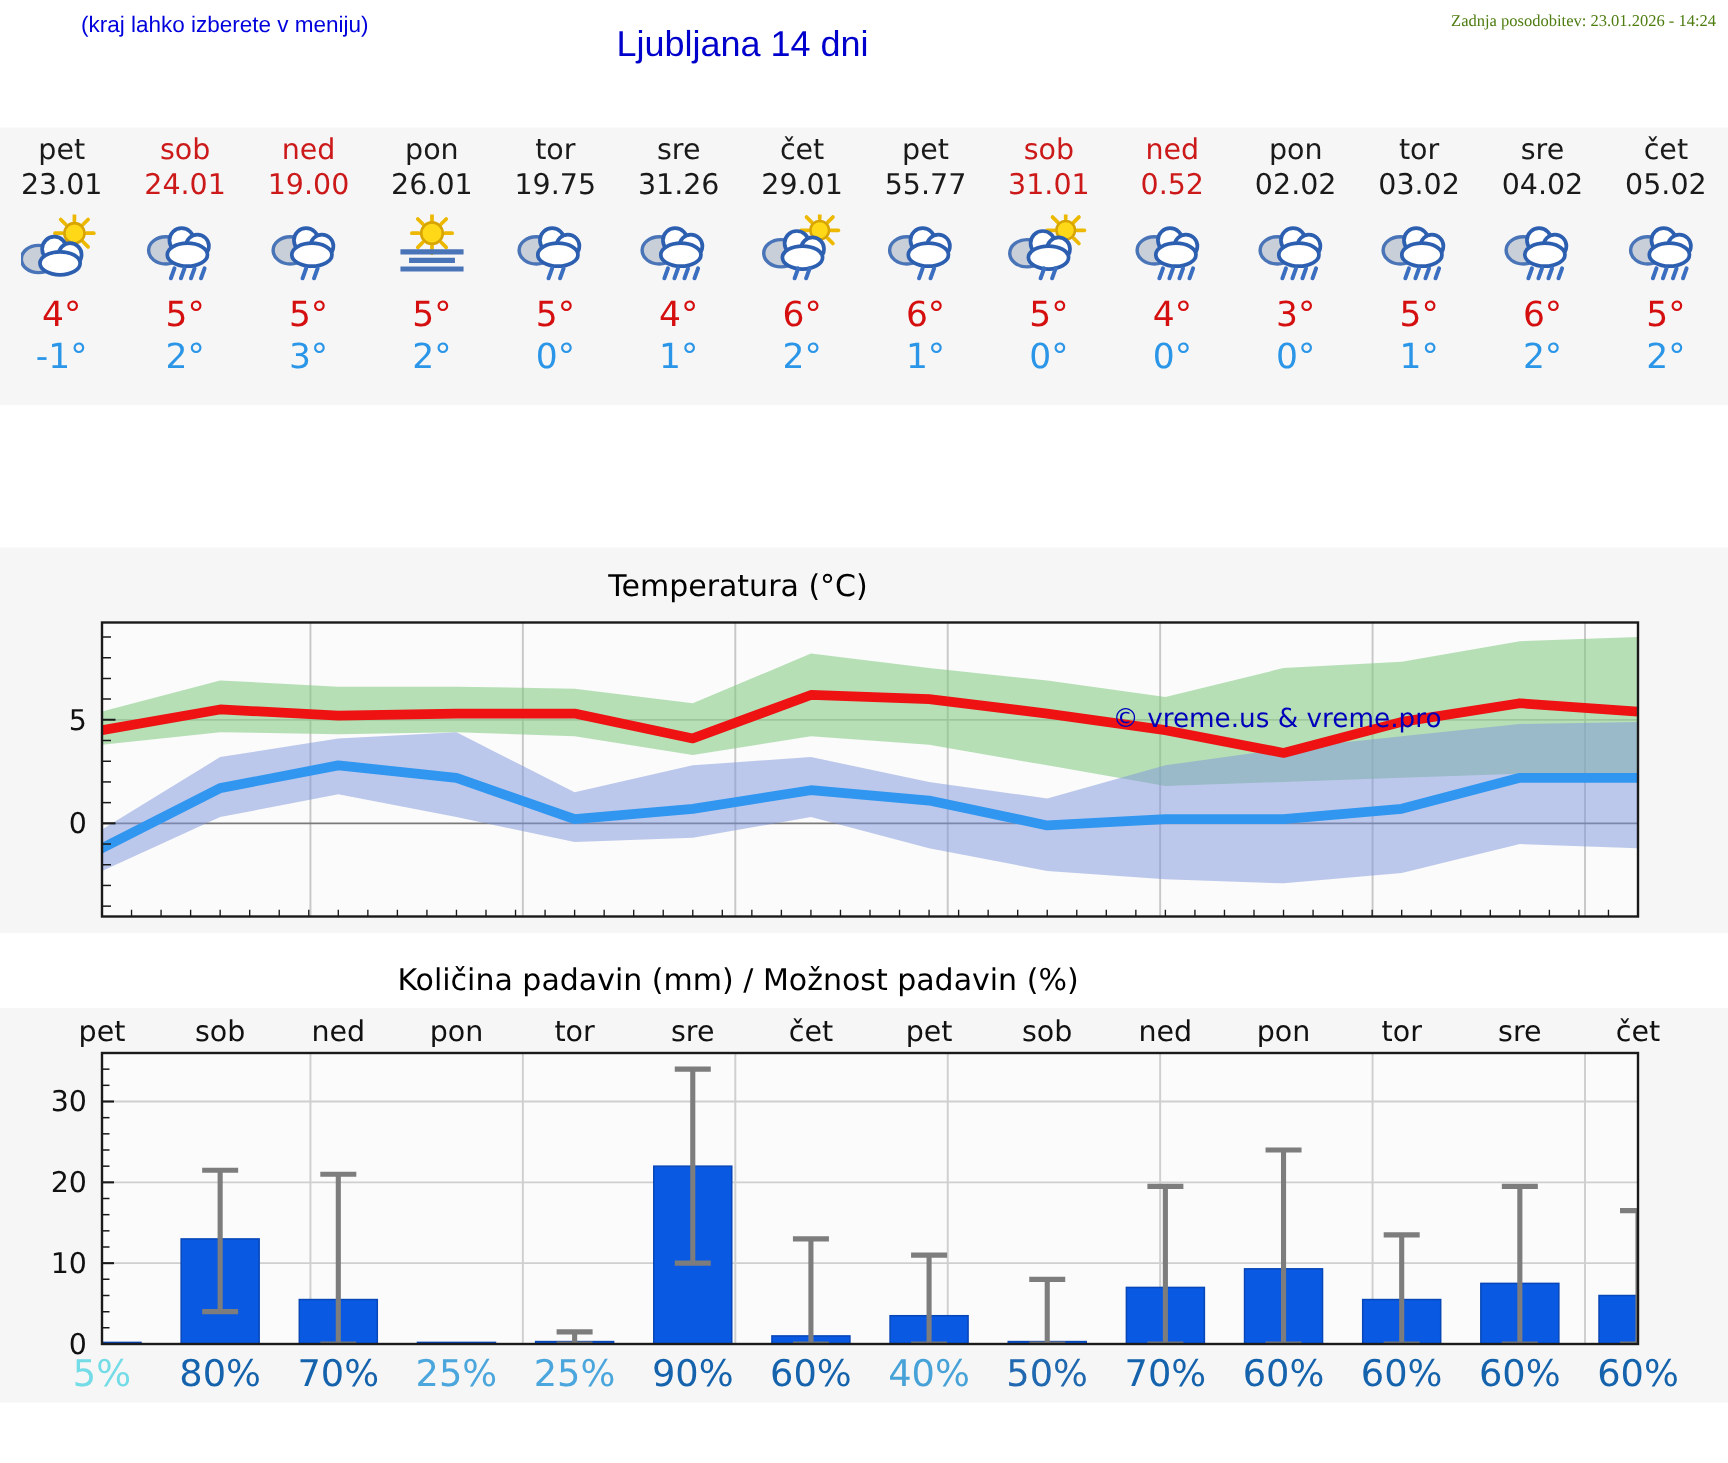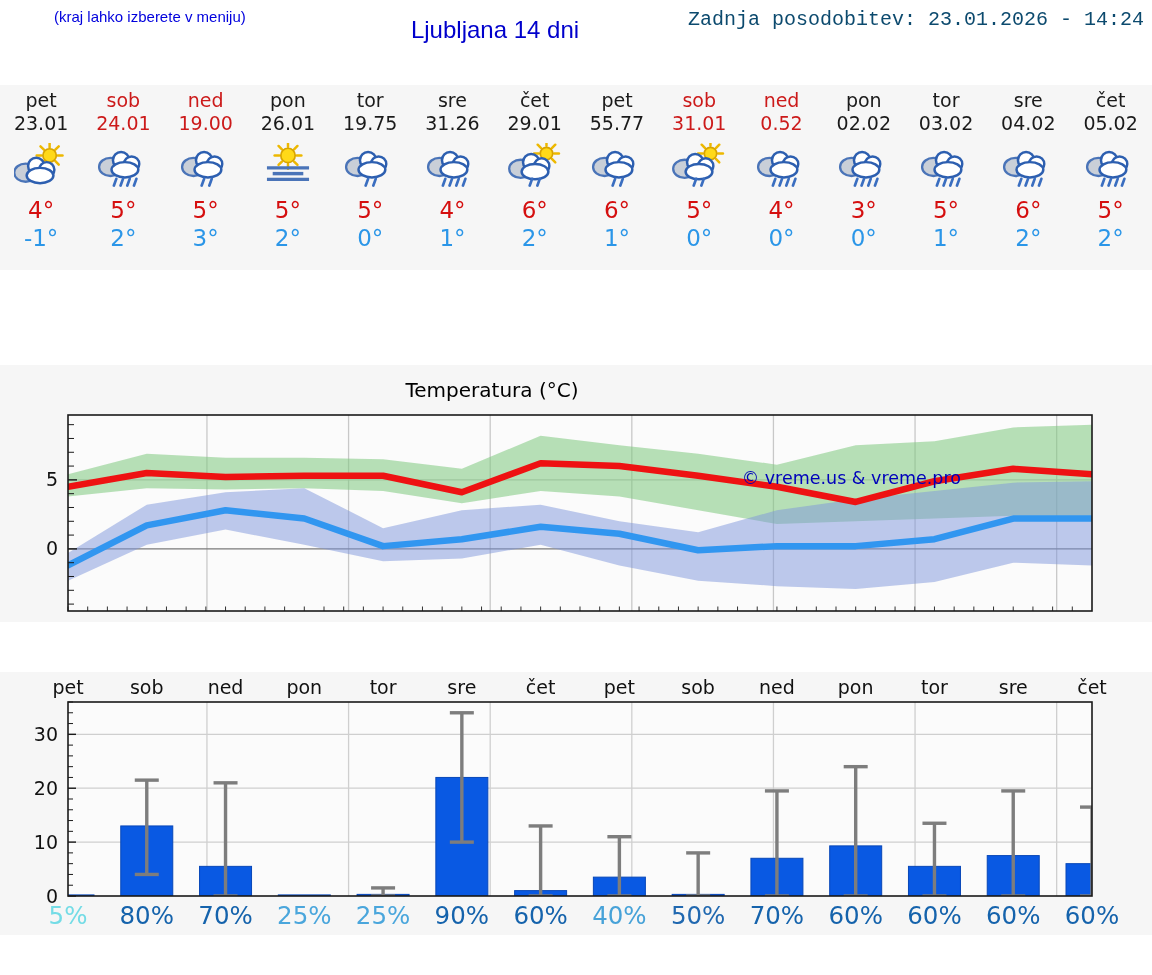--- a/index.html
+++ b/index.html
@@ -2,22 +2,22 @@
 <html><head>
 <meta charset="utf-8">
 <style>
   html,body{margin:0;padding:0;background:#ffffff;}
   .page{position:relative;width:1152px;height:975px;background:#ffffff;overflow:hidden;
         font-family:"DejaVu Sans",sans-serif;}
   .hdr-left{position:absolute;left:10px;top:8px;font-family:"Liberation Sans",sans-serif;
         font-size:15px;color:#0000dd;margin-left:44px;}
   .hdr-title{position:absolute;left:0;top:16px;width:990px;text-align:center;
         font-family:"Liberation Sans",sans-serif;font-size:24px;color:#0000cc;}
-  .hdr-updated{position:absolute;right:8px;top:8px;font-family:Liberation Mono, monospace;
-        font-size:20px;color:#0c4a6e;}
+  .hdr-updated{position:absolute;right:8px;top:8px;font-family:Liberation Serif, serif;
+        font-size:11px;color:#4d7c0f;}
   .days-strip{position:absolute;left:0;top:85px;width:1152px;height:185px;background:#f6f6f6;
         display:flex;flex-direction:row;}
   .day-col{width:82.28px;display:flex;flex-direction:column;align-items:center;}
   .day-name{font-size:19px;line-height:23px;margin-top:4px;color:#1a1a1a;}
   .day-date{font-size:19px;line-height:22px;color:#1a1a1a;}
   .wkend{color:#cc1a1a;}
   .day-icon{height:62px;display:flex;align-items:center;justify-content:center;}
   .day-tmax{font-size:23px;line-height:28px;color:#d50f0f;}
   .day-tmin{font-size:23px;line-height:28px;color:#2b96e8;}
   .temp-section{position:absolute;left:0;top:365px;width:1152px;height:257px;background:#f6f6f6;}
@@ -424,20 +424,21 @@
         <line x1="1052.6153846153854" y1="246" x2="1052.6153846153854" y2="241.5" stroke="#1a1a1a" stroke-width="0.9"></line>
         <line x1="1072.307692307693" y1="246" x2="1072.307692307693" y2="241.5" stroke="#1a1a1a" stroke-width="0.9"></line>
         <rect x="68" y="50" width="1024" height="196" fill="none" stroke="#1a1a1a" stroke-width="1.6"></rect>
         <text x="58" y="190.38732394366195" text-anchor="end" font-size="19" fill="#111">0</text>
         <text x="58" y="121.37323943661971" text-anchor="end" font-size="19" fill="#111">5</text>
         <text x="851.36" y="119.49295774647888" text-anchor="middle" font-size="17.5" fill="#0000bb">© vreme.us &amp; vreme.pro</text>
       </svg>
   </div>
   <div class="chart-title" id="temp-title">Temperatura (°C)</div>
 
+  <div class="chart-title" id="precip-title">Količina padavin (mm) / Možnost padavin (%)</div>
   <div class="precip-section">
     <svg id="precip-chart" width="1152" height="263">
         <rect x="68" y="30" width="1024" height="194" fill="#fbfbfb"></rect>
         <defs>
           <clipPath id="pclip">
             <rect x="68" y="30" width="1024" height="194"></rect>
           </clipPath>
         </defs>
         <line x1="206.9568" y1="30" x2="206.9568" y2="224" stroke="#cfcfcf" stroke-width="1.3"></line>
         <line x1="348.576" y1="30" x2="348.576" y2="224" stroke="#cfcfcf" stroke-width="1.3"></line>

